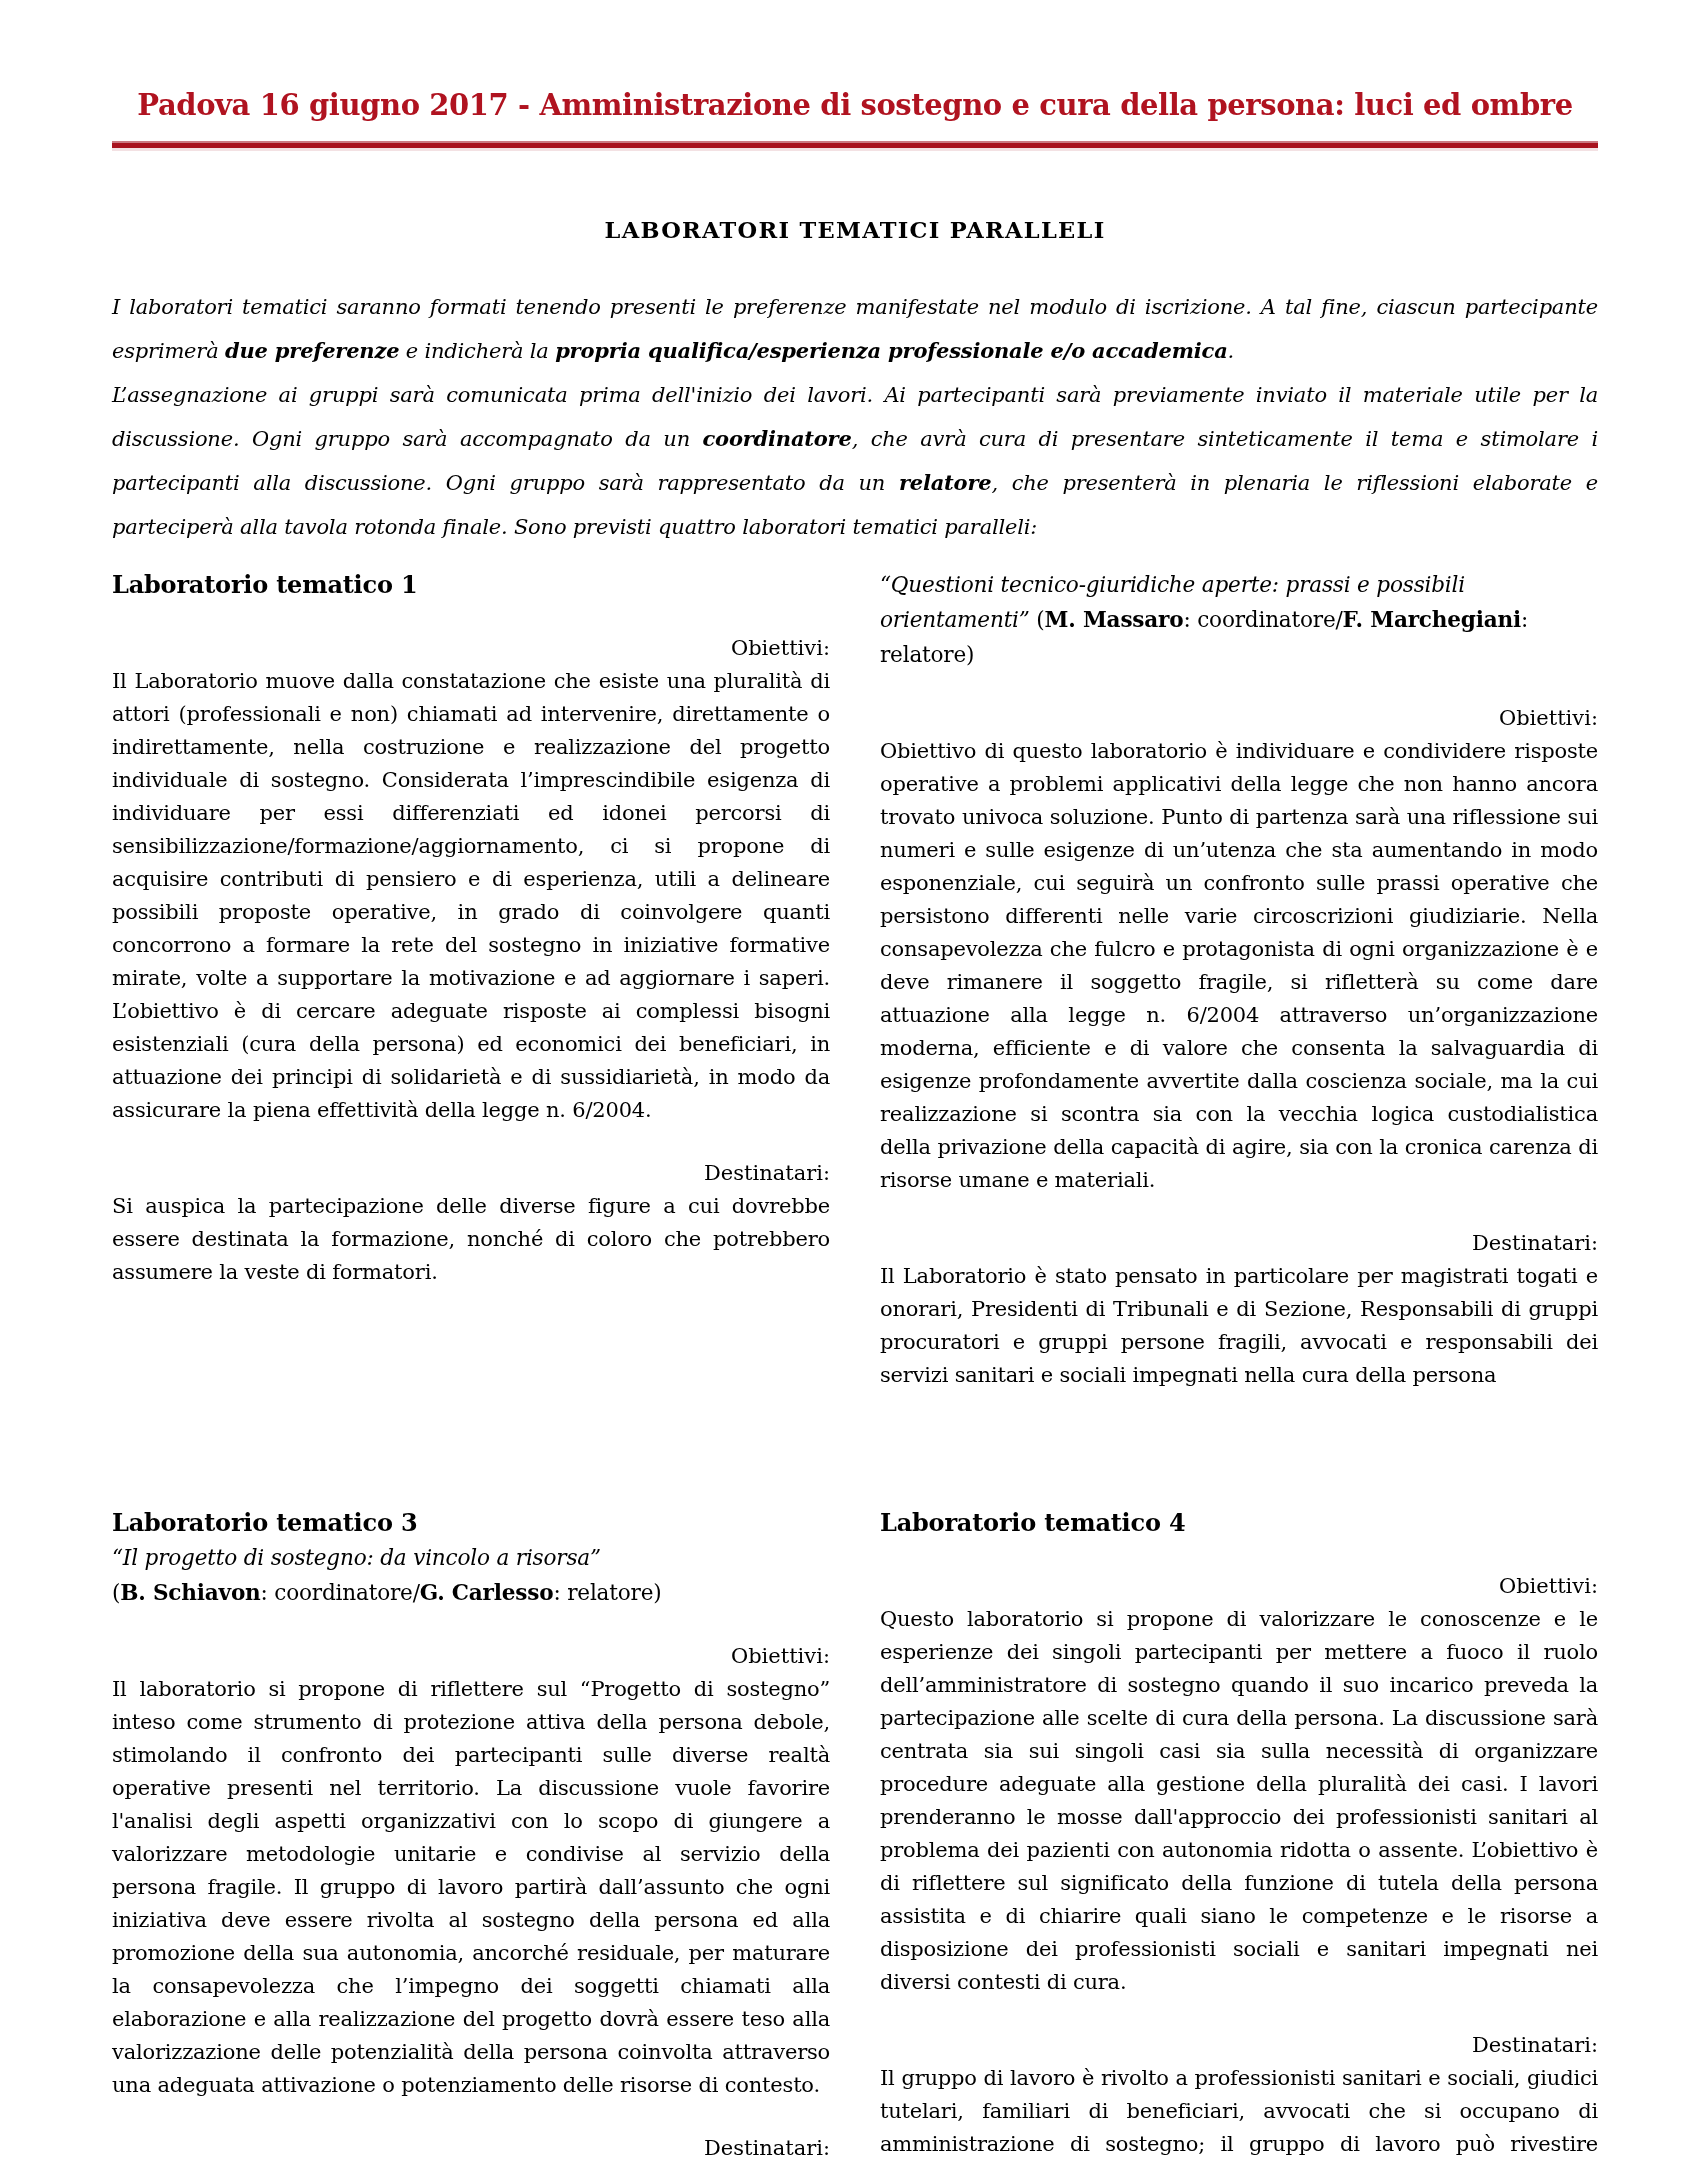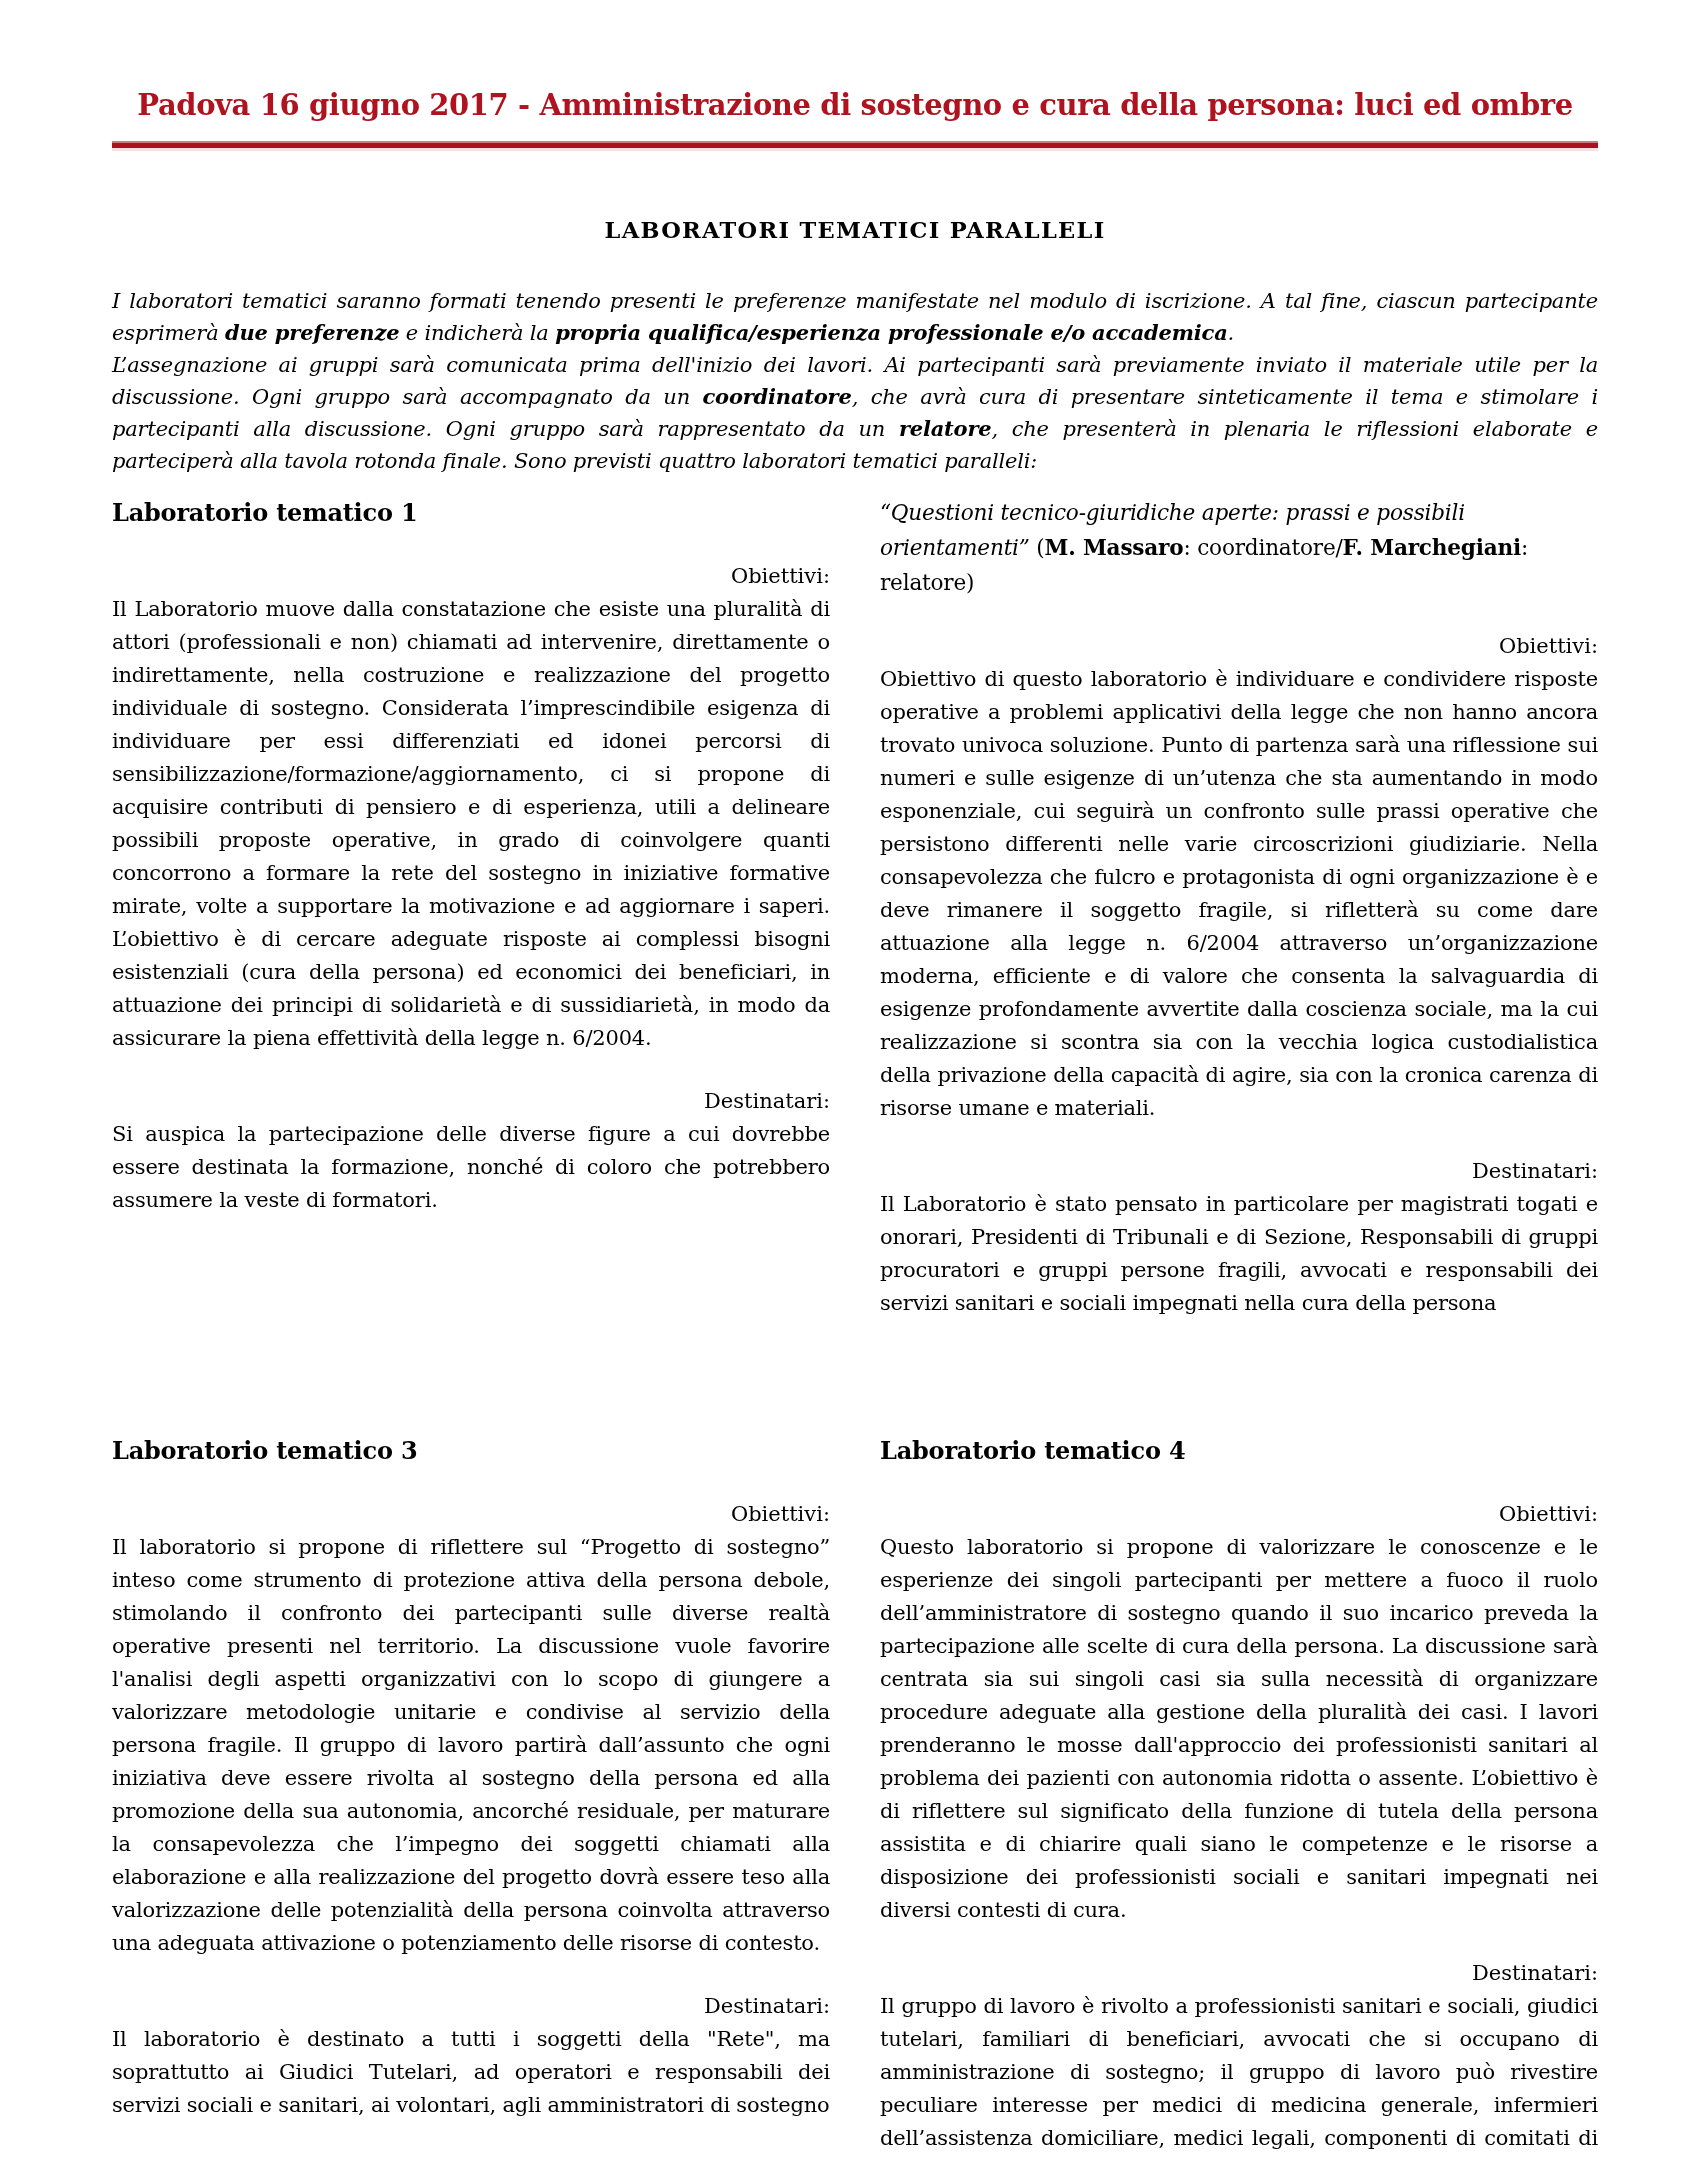--- a/index.html
+++ b/index.html
@@ -28,21 +28,21 @@
 
   
   h2.section {
     margin:65px 0 0 0; text-align:center;
     font-size:22.5px; font-weight:bold; letter-spacing:1.3px; line-height:28.5px;
   }
 
   
   .intro { margin-top:41px; }
   .intro p {
-    margin:0; font-style:italic; font-size:21px; line-height:32px;
+    margin:0; font-style:italic; font-size:21px; line-height:44px;
     text-align:justify; letter-spacing:-0.2px;
   }
   .intro strong { font-weight:bold; }
 
   
   .labs {
     margin-top:17.3px;
     display:grid;
     grid-template-columns:1fr 1fr;
     column-gap:50px;
@@ -90,20 +90,21 @@
       <article class="lab">
         <p class="labtitle"><em>“Questioni tecnico-giuridiche aperte: prassi e possibili orientamenti”</em><span> (</span><strong>M. Massaro</strong><span>: coordinatore/</span><strong>F. Marchegiani</strong><span>: relatore)</span></p>
         <p class="label">Obiettivi:</p>
         <p class="bodytext">Obiettivo di questo laboratorio è individuare e condividere risposte operative a problemi applicativi della legge che non hanno ancora trovato univoca soluzione. Punto di partenza sarà una riflessione sui numeri e sulle esigenze di un’utenza che sta aumentando in modo esponenziale, cui seguirà un confronto sulle prassi operative che persistono differenti nelle varie circoscrizioni giudiziarie. Nella consapevolezza che fulcro e protagonista di ogni organizzazione è e deve rimanere il soggetto fragile, si rifletterà su come dare attuazione alla legge n. 6/2004 attraverso un’organizzazione moderna, efficiente e di valore che consenta la salvaguardia di esigenze profondamente avvertite dalla coscienza sociale, ma la cui realizzazione si scontra sia con la vecchia logica custodialistica della privazione della capacità di agire, sia con la cronica carenza di risorse umane e materiali.</p>
         <p class="label">Destinatari:</p>
         <p class="bodytext">Il Laboratorio è stato pensato in particolare per magistrati togati e onorari, Presidenti di Tribunali e di Sezione, Responsabili di gruppi procuratori e gruppi persone fragili, avvocati e responsabili dei servizi sanitari e sociali impegnati nella cura della persona</p>
       </article>
 
       <article class="lab">
         <h3>Laboratorio tematico 3</h3>
+        <p class="labtitle"><em>“Il progetto di sostegno: da vincolo a risorsa”</em><span class="credits-line"><span>(</span><strong>B. Schiavon</strong><span>: coordinatore/</span><strong>G. Carlesso</strong><span>: relatore)</span></span></p>
         <p class="label">Obiettivi:</p>
         <p class="bodytext">Il laboratorio si propone di riflettere sul “Progetto di sostegno” inteso come strumento di protezione attiva della persona debole, stimolando il confronto dei partecipanti sulle diverse realtà operative presenti nel territorio. La discussione vuole favorire l'analisi degli aspetti organizzativi con lo scopo di giungere a valorizzare metodologie unitarie e condivise al servizio della persona fragile. Il gruppo di lavoro partirà dall’assunto che ogni iniziativa deve essere rivolta al sostegno della persona ed alla promozione della sua autonomia, ancorché residuale, per maturare la consapevolezza che l’impegno dei soggetti chiamati alla elaborazione e alla realizzazione del progetto dovrà essere teso alla valorizzazione delle potenzialità della persona coinvolta attraverso una adeguata attivazione o potenziamento delle risorse di contesto.</p>
         <p class="label">Destinatari:</p>
         <p class="bodytext">Il laboratorio è destinato a tutti i soggetti della "Rete", ma soprattutto ai Giudici Tutelari, ad operatori e responsabili dei servizi sociali e sanitari, ai volontari, agli amministratori di sostegno</p>
       </article>
 
       <article class="lab">
         <h3>Laboratorio tematico 4</h3>
         <p class="label">Obiettivi:</p>
         <p class="bodytext">Questo laboratorio si propone di valorizzare le conoscenze e le esperienze dei singoli partecipanti per mettere a fuoco il ruolo dell’amministratore di sostegno quando il suo incarico preveda la partecipazione alle scelte di cura della persona. La discussione sarà centrata sia sui singoli casi sia sulla necessità di organizzare procedure adeguate alla gestione della pluralità dei casi. I lavori prenderanno le mosse dall'approccio dei professionisti sanitari al problema dei pazienti con autonomia ridotta o assente. L’obiettivo è di riflettere sul significato della funzione di tutela della persona assistita e di chiarire quali siano le competenze e le risorse a disposizione dei professionisti sociali e sanitari impegnati nei diversi contesti di cura.</p>

